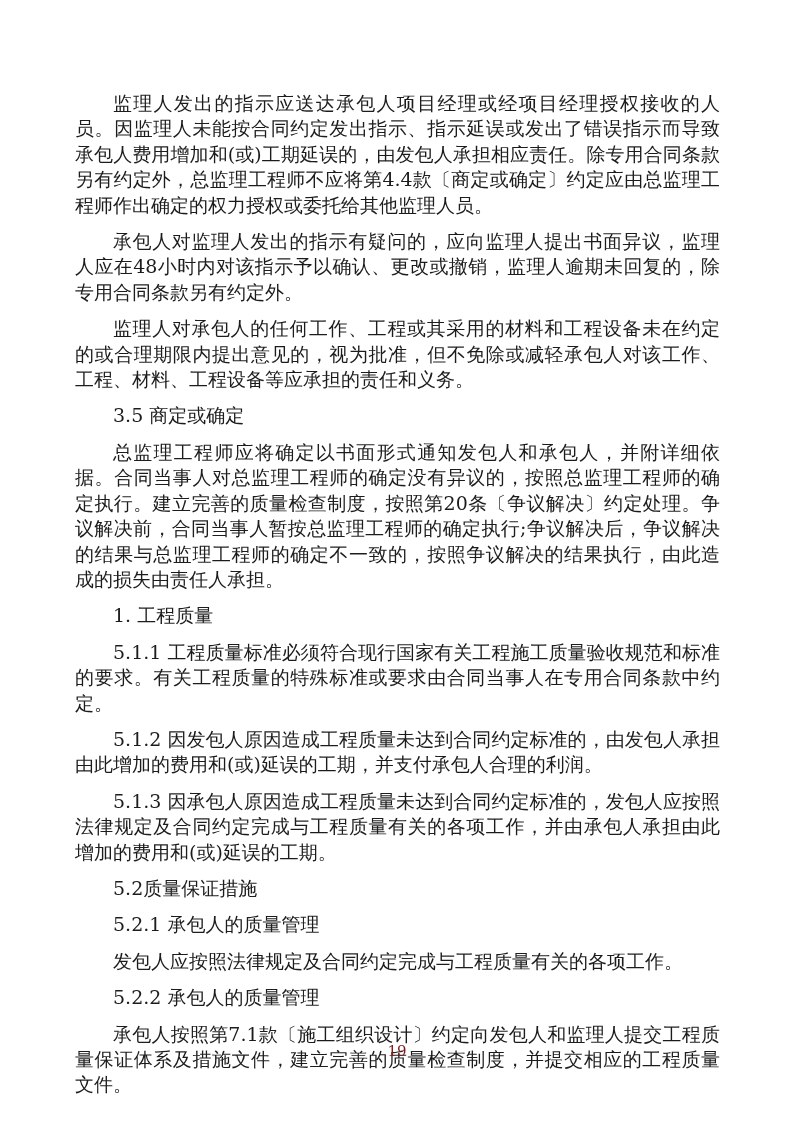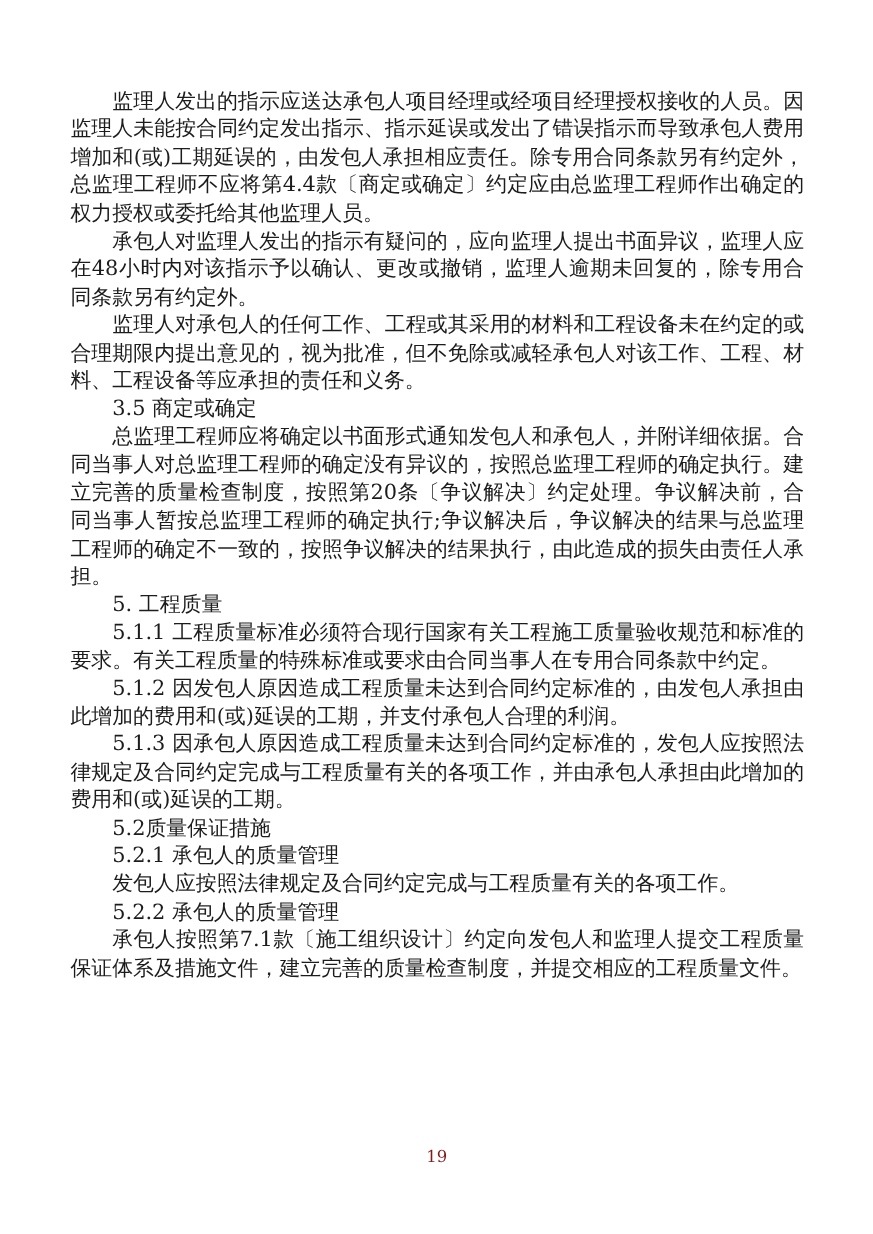--- a/index.html
+++ b/index.html
@@ -19,21 +19,21 @@
   .content {
     position: absolute;
     left: 64px;
     top: 80px;
     width: 667px;
     font-size: 19px;
     line-height: 25.4px;
     text-align: justify;
   }
   .content p {
-    margin: 0;
+    margin: 11px;
     padding: 0;
     text-indent: 2em;
     word-break: break-all;
   }
   .page-number {
     position: absolute;
     left: 0;
     top: 1042px;
     width: 100%;
     text-align: center;
@@ -45,21 +45,21 @@
 </head>
 <body>
 
 <div class="page">
   <div class="content" id="paragraphs">
       <p class="para body">监理人发出的指示应送达承包人项目经理或经项目经理授权接收的人员。因监理人未能按合同约定发出指示、指示延误或发出了错误指示而导致承包人费用增加和(或)工期延误的，由发包人承担相应责任。除专用合同条款另有约定外，总监理工程师不应将第4.4款〔商定或确定〕约定应由总监理工程师作出确定的权力授权或委托给其他监理人员。</p>
       <p class="para body">承包人对监理人发出的指示有疑问的，应向监理人提出书面异议，监理人应在48小时内对该指示予以确认、更改或撤销，监理人逾期未回复的，除专用合同条款另有约定外。</p>
       <p class="para body">监理人对承包人的任何工作、工程或其采用的材料和工程设备未在约定的或合理期限内提出意见的，视为批准，但不免除或减轻承包人对该工作、工程、材料、工程设备等应承担的责任和义务。</p>
       <p class="para heading">3.5 商定或确定</p>
       <p class="para body">总监理工程师应将确定以书面形式通知发包人和承包人，并附详细依据。合同当事人对总监理工程师的确定没有异议的，按照总监理工程师的确定执行。建立完善的质量检查制度，按照第20条〔争议解决〕约定处理。争议解决前，合同当事人暂按总监理工程师的确定执行;争议解决后，争议解决的结果与总监理工程师的确定不一致的，按照争议解决的结果执行，由此造成的损失由责任人承担。</p>
-      <p class="para heading">5. 工程质量</p>
+      <p class="para heading">1. 工程质量</p>
       <p class="para body">5.1.1 工程质量标准必须符合现行国家有关工程施工质量验收规范和标准的要求。有关工程质量的特殊标准或要求由合同当事人在专用合同条款中约定。</p>
       <p class="para body">5.1.2 因发包人原因造成工程质量未达到合同约定标准的，由发包人承担由此增加的费用和(或)延误的工期，并支付承包人合理的利润。</p>
       <p class="para body">5.1.3 因承包人原因造成工程质量未达到合同约定标准的，发包人应按照法律规定及合同约定完成与工程质量有关的各项工作，并由承包人承担由此增加的费用和(或)延误的工期。</p>
       <p class="para heading">5.2质量保证措施</p>
       <p class="para heading">5.2.1 承包人的质量管理</p>
       <p class="para body">发包人应按照法律规定及合同约定完成与工程质量有关的各项工作。</p>
       <p class="para heading">5.2.2 承包人的质量管理</p>
       <p class="para body">承包人按照第7.1款〔施工组织设计〕约定向发包人和监理人提交工程质量保证体系及措施文件，建立完善的质量检查制度，并提交相应的工程质量文件。</p>
     </div>
   <div class="page-number">19</div>

